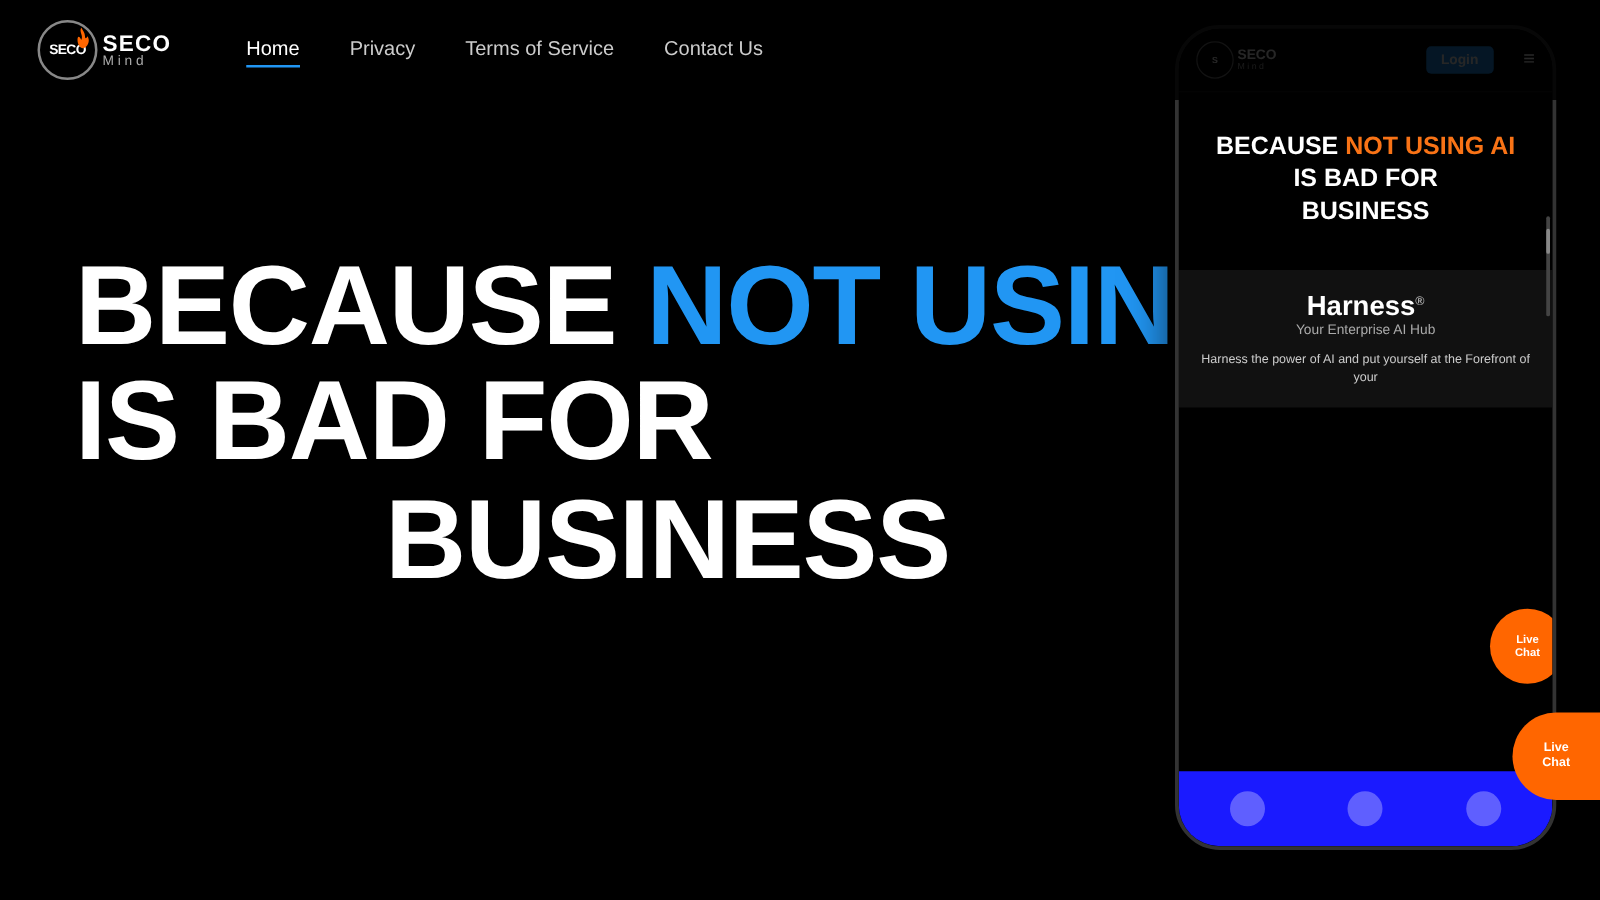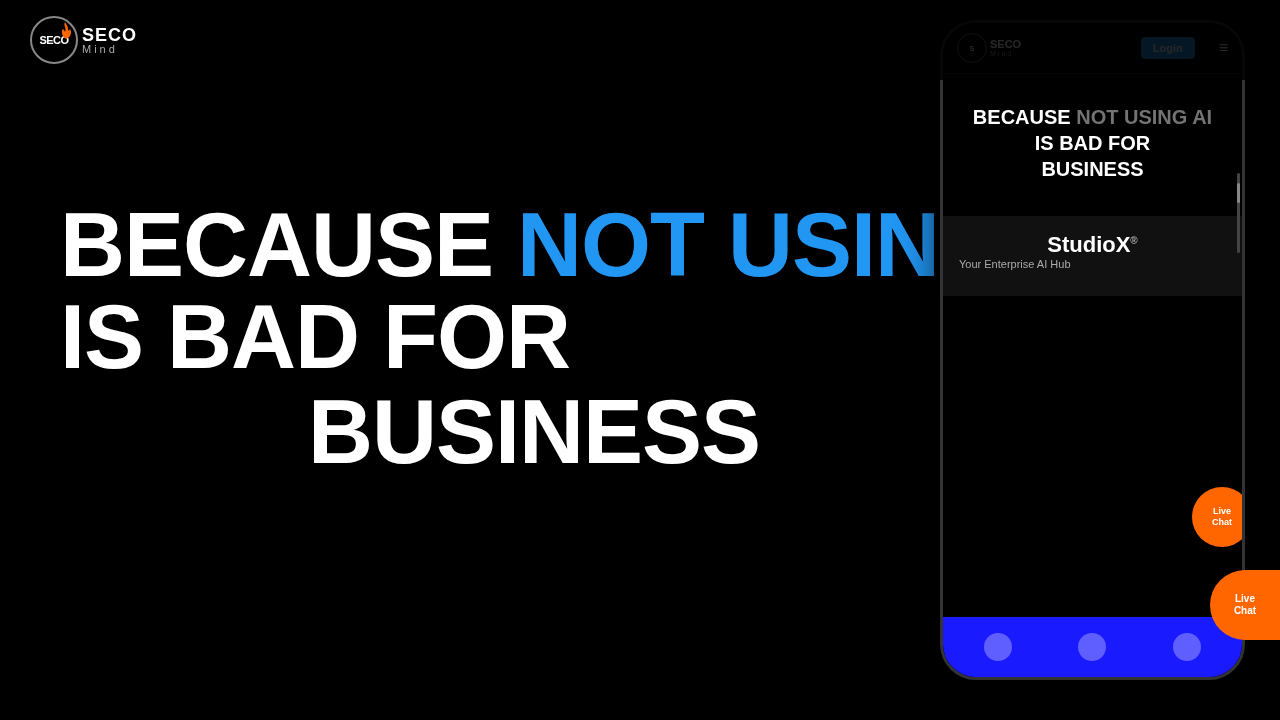--- a/index.html
+++ b/index.html
@@ -231,21 +231,21 @@
       background: #000;
     }
     .phone-hero-title {
       font-size: 20px;
       font-weight: 900;
       color: #fff;
       line-height: 1.3;
       margin-bottom: 14px;
     }
     .phone-hero-title .ph-highlight {
-      color: #737373;
+      color: #f97316;
     }
     .phone-hero-sub {
       font-size: 10px;
       color: #ccc;
       line-height: 1.6;
       padding: 0 10px;
     }
 
     
     .phone-studio {
@@ -260,20 +260,21 @@
       text-align: center;
     }
     .studio-title .reg {
       font-size: 10px;
       vertical-align: super;
       color: #aaa;
     }
     .studio-sub {
       font-size: 11px;
       color: #aaa;
+      text-align: center;
       margin-bottom: 10px;
     }
     .studio-desc {
       font-size: 10px;
       color: #ccc;
       text-align: center;
       line-height: 1.5;
     }
 
     
@@ -374,20 +375,34 @@
       <span class="logo-inner">SECO</span>
       <svg class="logo-flame" viewBox="0 0 14 18" xmlns="http://www.w3.org/2000/svg">
         <path d="M7 0 C5 4 9 6 7 10 C6 7 4 6 4 10 C4 14 7 18 10 16 C13 14 14 10 12 7 C11 9 10 9 10 7 C10 4 8 2 7 0Z" fill="#ff6600"></path>
       </svg>
     </div>
     <div class="logo-text">
       <span class="logo-seco">SECO</span>
       <span class="logo-mind">Mind</span>
     </div>
   </a>
+  <ul class="nav-links">
+    <li class="active">
+      <a href="#">Home</a>
+    </li>
+    <li>
+      <a href="#">Privacy</a>
+    </li>
+    <li>
+      <a href="#">Terms of Service</a>
+    </li>
+    <li>
+      <a href="#">Contact Us</a>
+    </li>
+  </ul>
 </nav>
 
 <section class="hero">
   <div class="hero-text">
     <div class="hero-line1">
       <span>BECAUSE </span><span class="highlight">NOT USING</span>
     </div>
     <div class="hero-line2">IS BAD FOR</div>
     <div class="hero-line3">BUSINESS</div>
   </div>
@@ -416,23 +431,24 @@
       <div class="phone-hero">
         <div class="phone-hero-title">
           <span>BECAUSE </span><span class="ph-highlight">NOT USING AI</span><br>
           <span>IS BAD FOR</span><br>
           <span>BUSINESS</span>
         </div>
       </div>
 
       <div class="phone-studio">
         <div class="studio-title">
-          <span>StudioX</span><span class="reg">®</span>
+          <span>Harness</span><span class="reg">®</span>
         </div>
         <div class="studio-sub">Your Enterprise AI Hub</div>
+        <p class="studio-desc">Harness the power of AI and put yourself at the Forefront of your</p>
       </div>
 
       <div class="phone-bottom-strip">
         <div class="phone-bottom-icon"></div>
         <div class="phone-bottom-icon"></div>
         <div class="phone-bottom-icon"></div>
       </div>
 
       <div class="phone-scrollbar">
         <div class="phone-scrollbar-thumb"></div>

